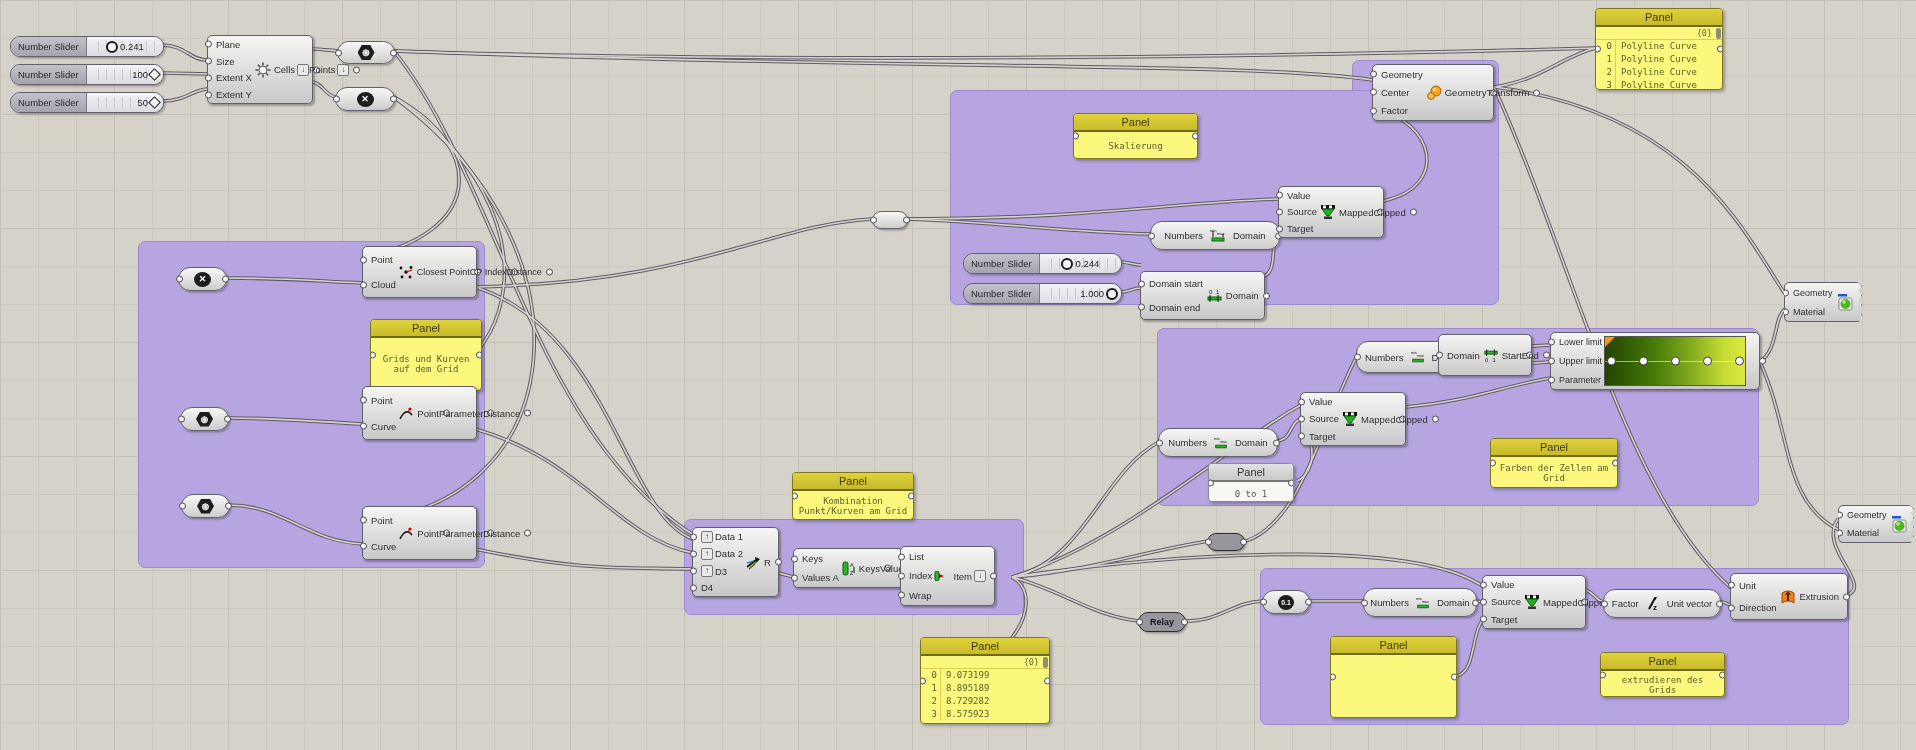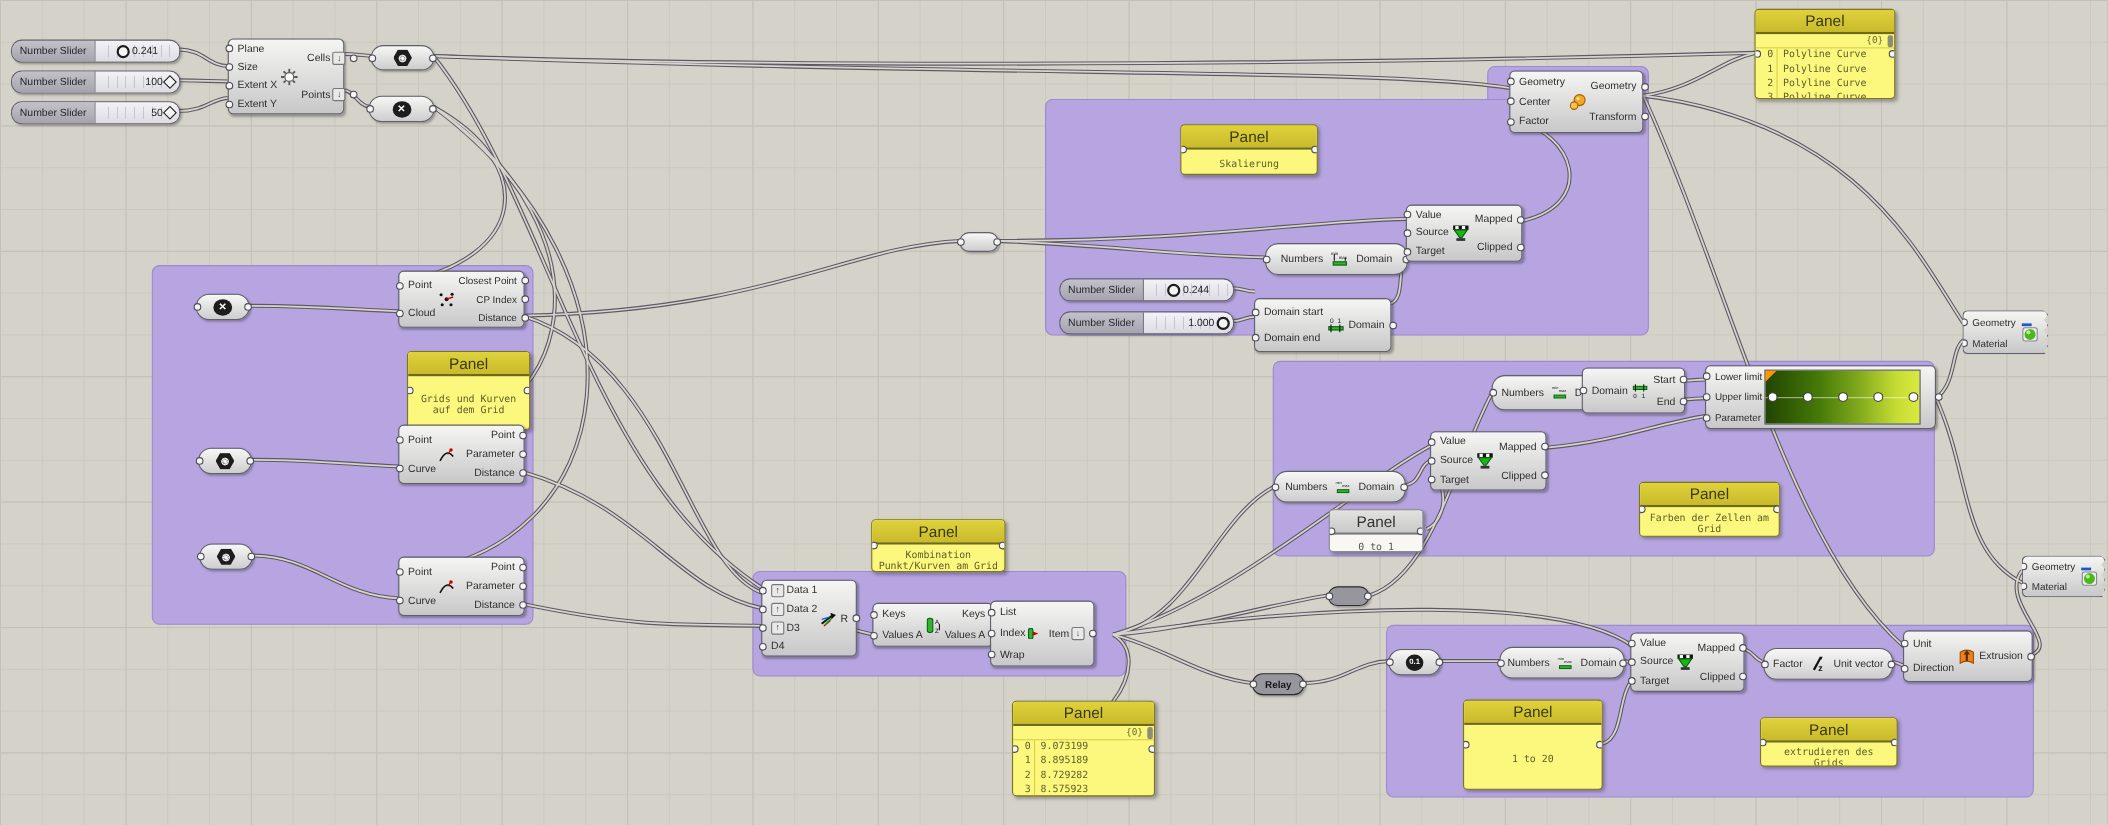--- a/index.html
+++ b/index.html
@@ -14,21 +14,21 @@
     background-size:114px 114px,114px 114px,38px 38px,38px 38px;}
   .group{position:absolute;background:#b6a5e0;border:1px solid #9c8ad0;border-radius:7px;z-index:1;}
   #wirelayer{position:absolute;left:0;top:0;z-index:2;pointer-events:none;}
   .wo{stroke:#5d5965;stroke-width:3.6;fill:none;}
   .wi{stroke:#d8d4cd;stroke-width:1.6;fill:none;}
 
   .comp{position:absolute;z-index:3;display:flex;align-items:stretch;
     background:linear-gradient(#f5f5f4,#c8c8c8);border:1px solid #61616b;border-radius:5px;
     box-shadow:1.5px 1.5px 2px rgba(40,40,40,.35);font-size:9.5px;color:#2e2e2e;}
   .ins{display:flex;flex-direction:column;justify-content:space-around;padding-left:8px;}
-  .outs{display:flex;flex-direction:column;justify-content:space-around;padding-right:8px;margin-left:auto;text-align:right;}
+  .outs{display:flex;justify-content:space-around;padding-right:8px;margin-left:auto;text-align:right;}
   .ins .lbl,.outs .lbl{position:relative;white-space:nowrap;display:flex;align-items:center;gap:2px;}
   .outs .lbl{justify-content:flex-end;}
   .ins .lbl::before{content:'';position:absolute;left:-11px;top:50%;transform:translateY(-50%);
     width:5px;height:5px;border-radius:50%;background:#f6f6f6;border:1px solid #4c4c55;}
   .outs .lbl::after{content:'';position:absolute;right:-11px;top:50%;transform:translateY(-50%);
     width:5px;height:5px;border-radius:50%;background:#f6f6f6;border:1px solid #4c4c55;}
   .ico{align-self:center;margin:0 3px;line-height:0;}
   .badge{display:inline-block;width:10px;height:10px;border:1px solid #777;border-radius:2px;
     background:#e9e9e9;font-size:8px;line-height:10px;text-align:center;color:#444;}
 
@@ -55,21 +55,21 @@
   .knob{width:8px;height:8px;border:2px solid #1c1c1c;border-radius:50%;background:#f4f4f4;display:inline-block;}
   .dknob{width:7px;height:7px;border:1.6px solid #1c1c1c;background:#f4f4f4;transform:rotate(45deg);display:inline-block;}
 
   .panel{position:absolute;z-index:3;border:1px solid #7c761e;border-radius:4px;overflow:hidden;
     background:#fcf77d;box-shadow:2px 2px 3px rgba(40,40,40,.35);font-size:9.5px;}
   .panel::before{content:'';position:absolute;left:-2px;top:50%;transform:translateY(-50%);
     width:5px;height:5px;border-radius:50%;background:#f6f6f6;border:1px solid #4c4c55;}
   .panel::after{content:'';position:absolute;right:-2px;top:50%;transform:translateY(-50%);
     width:5px;height:5px;border-radius:50%;background:#f6f6f6;border:1px solid #4c4c55;}
   .panel-h{background:linear-gradient(#e0d23c,#c8ba2a);border-bottom:2px solid #6f691c;
-    text-align:center;color:#3c3a10;padding:2px 0;font-size:14px;}
+    text-align:center;color:#3c3a10;padding:2px 0;font-size:11px;}
   .panel-body{font-family:"DejaVu Sans Mono",monospace;font-size:9px;color:#60602c;
     display:flex;align-items:center;justify-content:center;text-align:center;padding:3px 5px;white-space:pre-wrap;}
   .panel-sub{position:relative;text-align:right;padding:1px 10px 1px 2px;font-family:"DejaVu Sans Mono",monospace;
     font-size:8.5px;color:#6a6a30;border-bottom:1px solid #d8d04e;}
   .scrollnub{position:absolute;right:1px;top:1px;width:5px;height:11px;background:#8d8d75;border-radius:2px;}
   .prow{display:flex;font-family:"DejaVu Sans Mono",monospace;font-size:9px;color:#5f5f2a;line-height:13px;}
   .prow .idx{width:16px;text-align:right;padding-right:3px;border-right:1px solid #d8d04e;}
   .prow .val{padding-left:5px;}
   .panel-white{border-color:#8a8a8a;background:#f8f7f3;}
   .panel-white .panel-h{background:linear-gradient(#e2e2e0,#c9c9c7);border-bottom:2px solid #777;color:#333;}
@@ -630,21 +630,20 @@
           <text x="0" y="4" font-size="4" fill="#111">min</text>
           <text x="7" y="7" font-size="4" fill="#111">max</text>
           <rect x="2" y="10" width="12" height="3" fill="#2db52d" stroke="#0a600a"></rect>
         </svg>
     </span>
     <span>Domain</span>
   </div>
 
   <div class="panel" style="left:1330px;top:636px;width:125px;height:80px;">
     <div class="panel-h">Panel</div>
-    <div class="panel-body" style="height:58px;">1 to 20</div>
   </div>
 
   <div class="comp" style="left:1482px;top:575px;width:102px;height:52px;">
     <div class="ins">
       <span class="lbl">Value</span>
       <span class="lbl">Source</span>
       <span class="lbl">Target</span>
     </div>
     <div class="ico">
       <svg width="16" height="16" viewBox="0 0 16 16">

